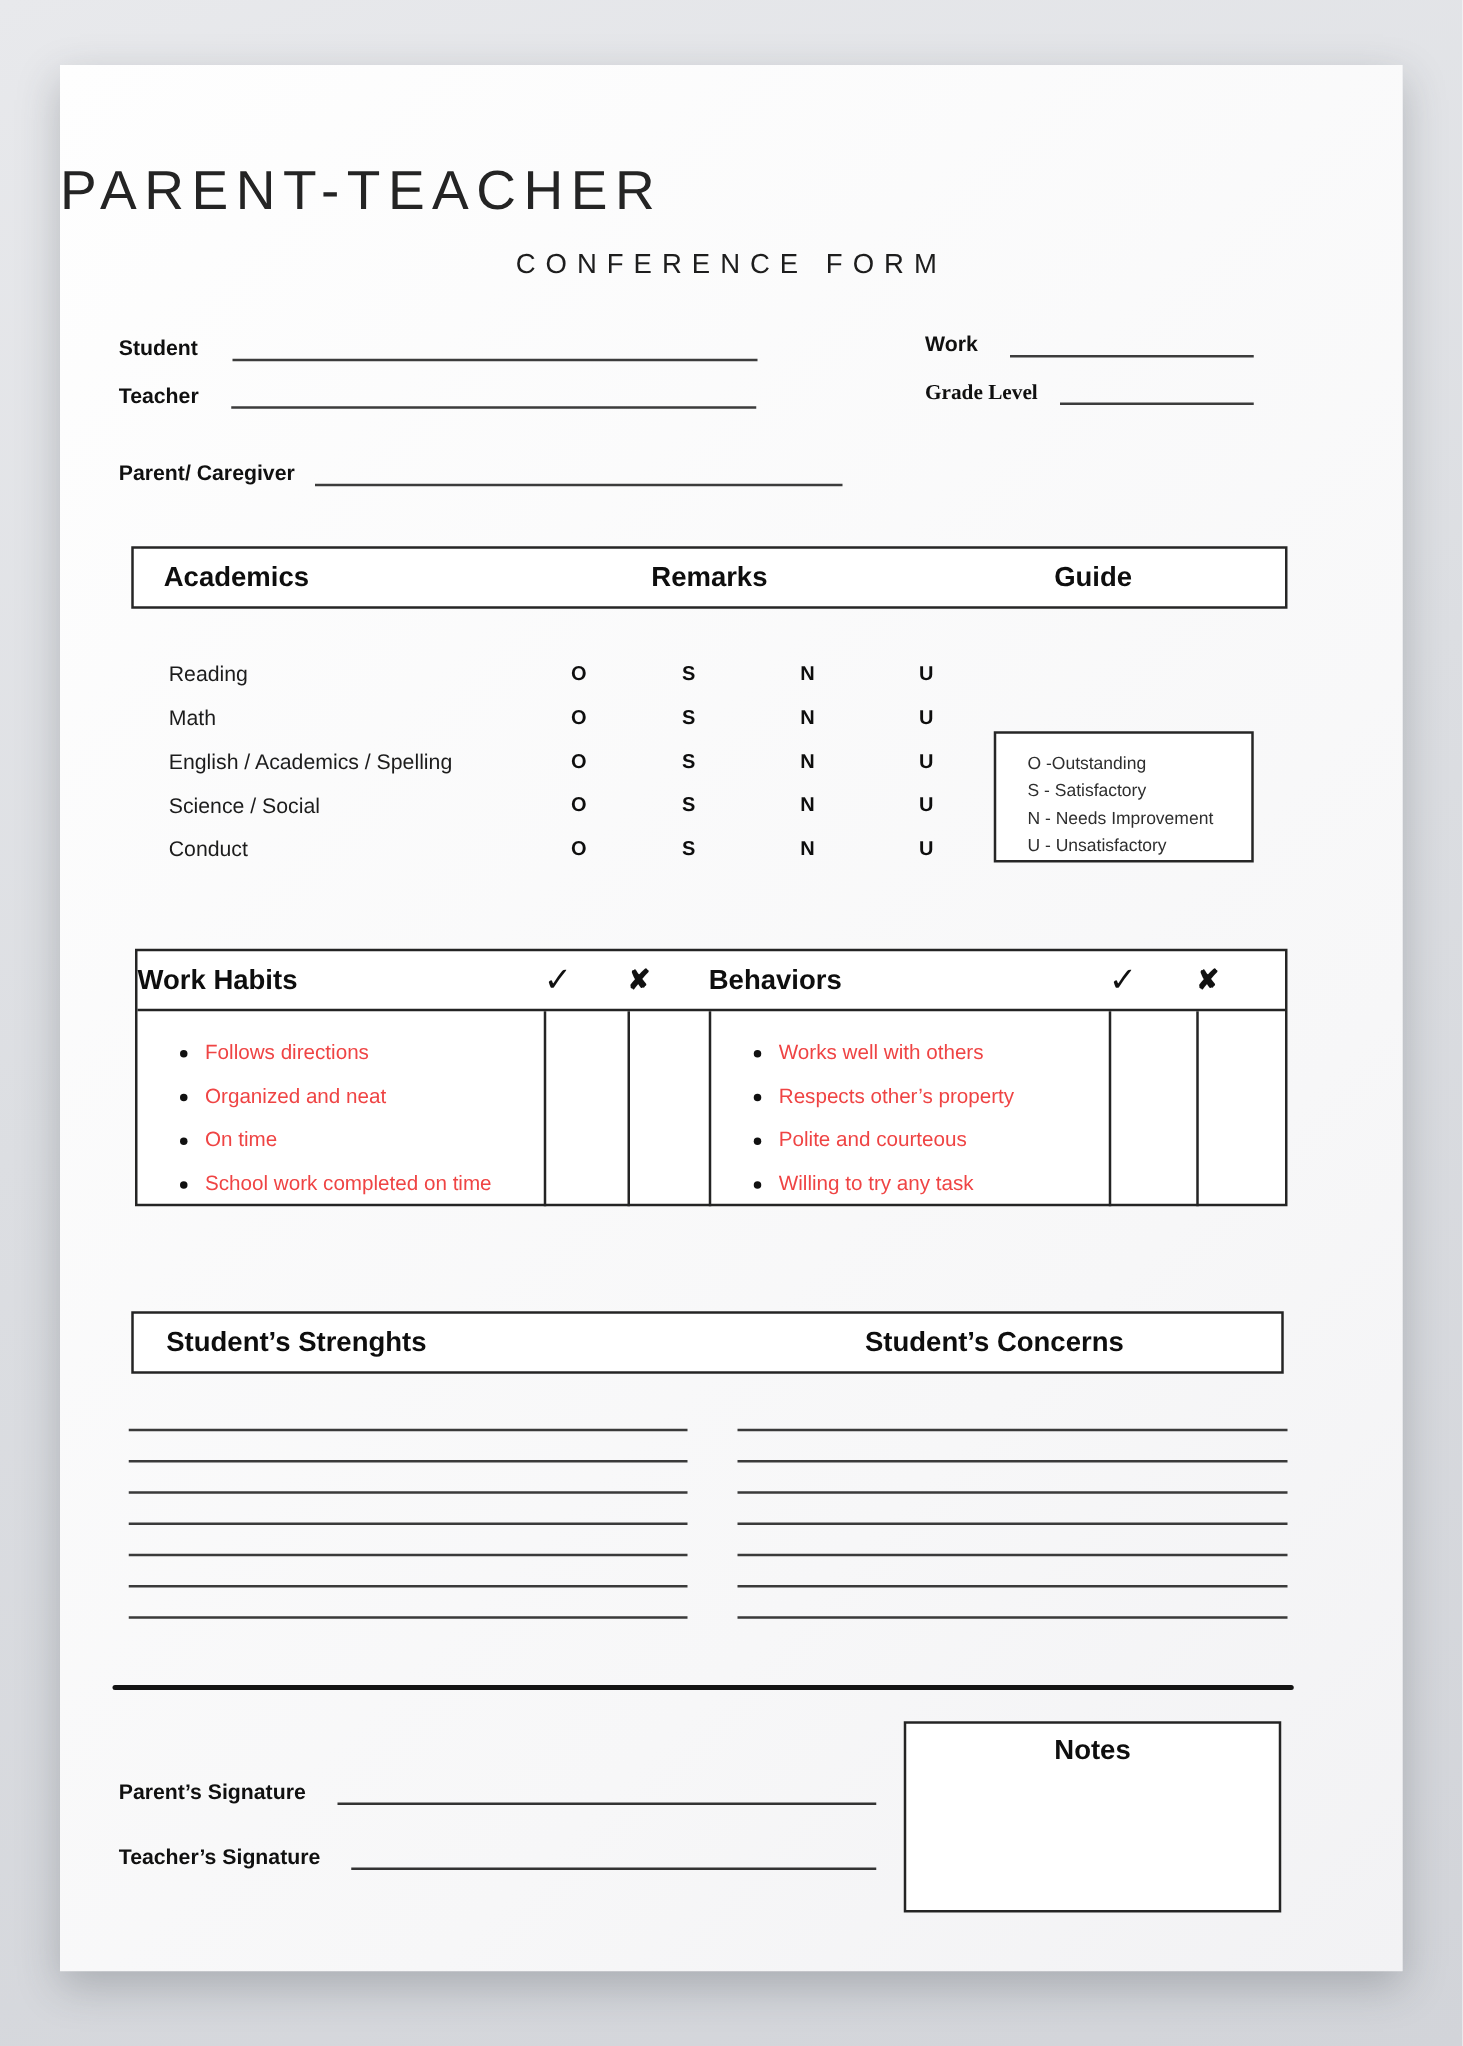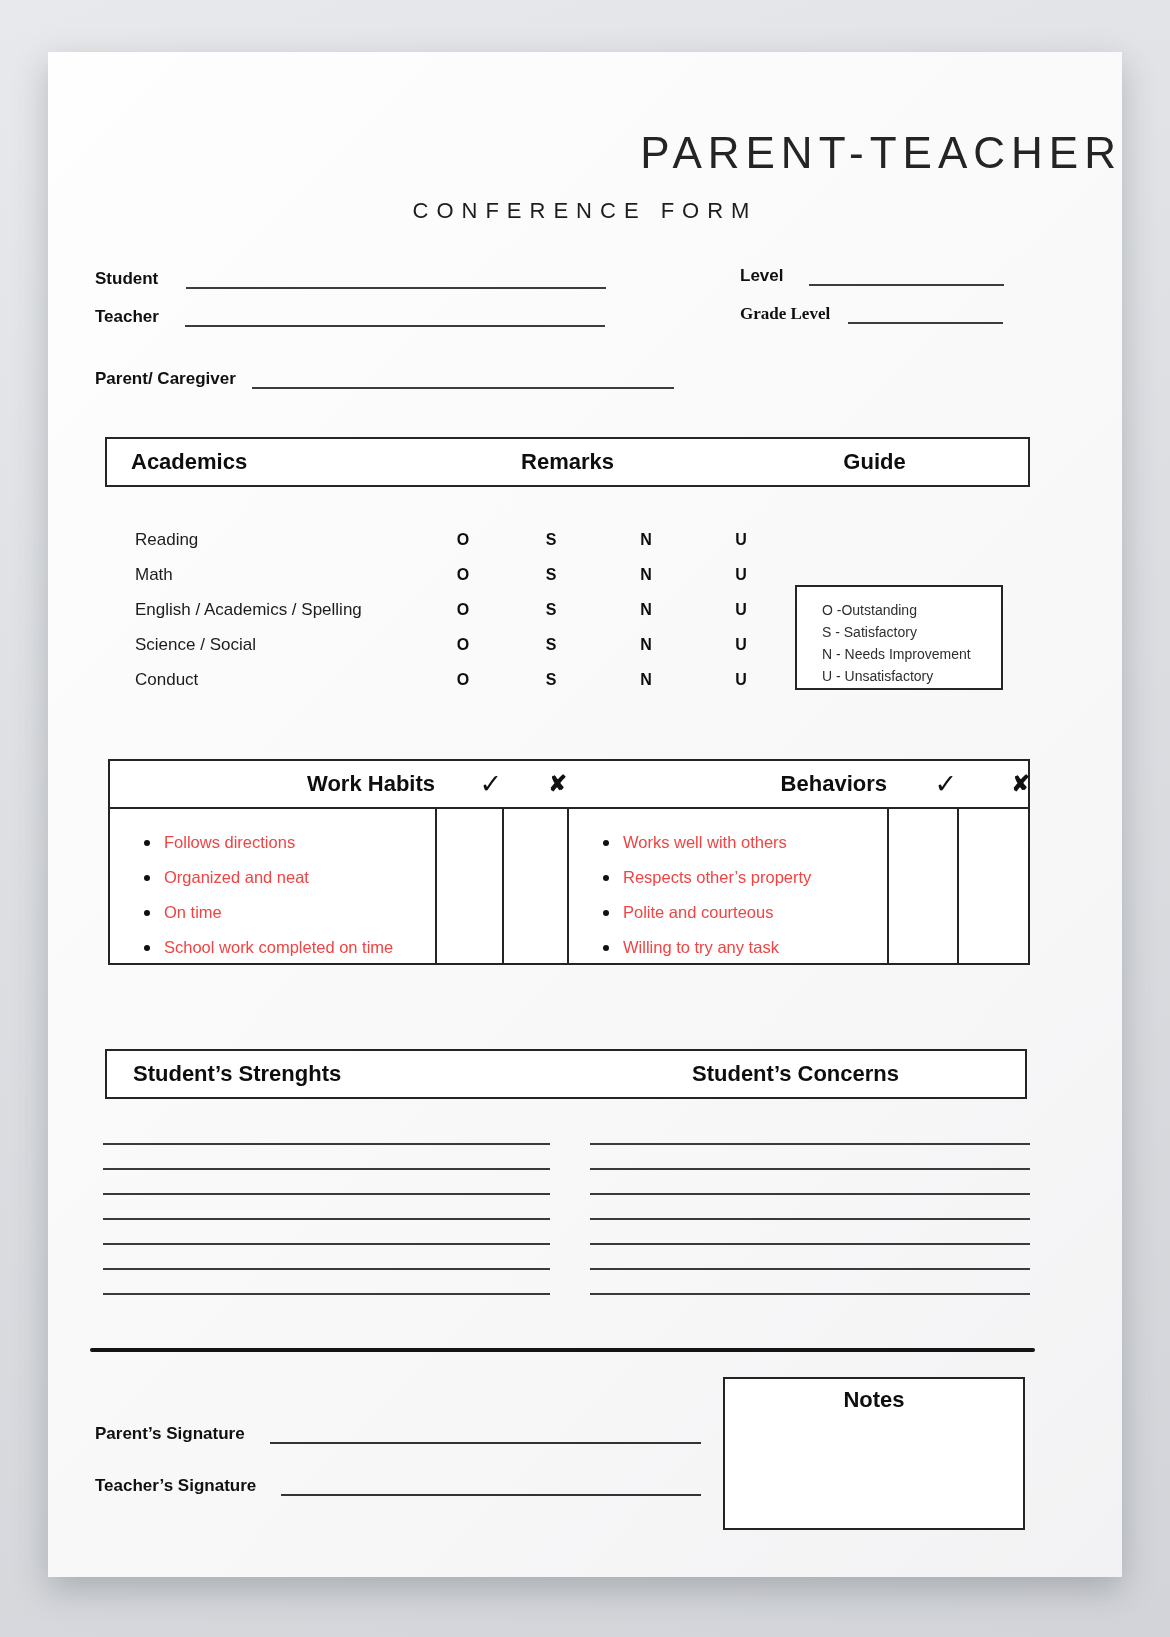--- a/index.html
+++ b/index.html
@@ -5,21 +5,21 @@
   * { margin:0; padding:0; box-sizing:border-box; }
   html,body { width:1170px; height:1637px; font-family:"Liberation Sans", sans-serif; }
   body { position:relative; overflow:hidden;
          background:linear-gradient(160deg,#e8e9ec 0%,#dcdee2 45%,#d2d4d9 100%); }
 
   .page { position:absolute; left:48px; top:52px; width:1074px; height:1525px;
           background:linear-gradient(135deg,#fefefe 0%,#f7f7f8 70%,#f2f2f4 100%);
           box-shadow:0 12px 32px rgba(55,60,70,.28); }
 
   
-  .title { position:absolute; top:76px; left:0; width:100%; text-align:right;
+  .title { position:absolute; top:76px; left:0; width:100%; text-align:left;
            font-size:44px; letter-spacing:6px; color:#242424; font-weight:500; }
   .subtitle { position:absolute; top:146px; left:0; width:100%; text-align:center;
               font-size:22px; letter-spacing:8px; color:#1d1d1d; }
 
   
   .frow { position:absolute; display:flex; align-items:flex-end; }
   .flabel { font-weight:700; font-size:17px; color:#101010; white-space:nowrap; }
   .fline { border-bottom:2px solid #3c3c3c; height:16px; }
   #row-student { left:47px; top:217px; } #row-student .fline { width:420px; margin-left:28px; }
   #row-teacher { left:47px; top:255px; } #row-teacher .fline { width:420px; margin-left:26px; }
@@ -43,21 +43,21 @@
 
   .guide-box { position:absolute; left:747px; top:533px; width:208px; height:105px;
                border:2px solid #262626; background:#fff; padding:12px 0 0 25px; }
   .guide-line { font-size:14px; color:#2e2e2e; line-height:22px; white-space:nowrap; }
 
   
   .hb-table { position:absolute; left:60px; top:707px; width:922px; height:206px;
               border:2px solid #242424; background:#fff; }
   .hb-header { display:grid; grid-template-columns:325px 67px 65px 320px 70px 73px;
                height:48px; align-items:center; border-bottom:2px solid #242424; }
-  .hb-header > div { text-align:right; }
+  .hb-header > div { text-align:left; }
   .check-glyph { font-size:27px; color:#111; line-height:1; }
   .cross-glyph { font-size:22px; font-weight:700; color:#111; line-height:1; }
   .hb-body { display:grid; grid-template-columns:325px 67px 65px 320px 70px 73px;
              height:152px; }
   .hb-body > div { border-left:2px solid #242424; }
   .hb-body > div:first-child { border-left:none; }
   .bullet-list { padding:16px 0 0 34px; }
   .bullet-item { display:flex; align-items:center; height:35px; font-size:16.5px; color:#ef4444; }
   .bullet-dot { width:6px; height:6px; border-radius:50%; background:#111; margin-right:14px; flex:0 0 auto; }
 
@@ -96,21 +96,21 @@
   </div>
   <div class="frow" id="row-teacher">
     <span class="flabel">Teacher</span>
     <span class="fline"></span>
   </div>
   <div class="frow" id="row-parent">
     <span class="flabel">Parent/ Caregiver</span>
     <span class="fline"></span>
   </div>
   <div class="frow" id="row-date">
-    <span class="flabel">Level</span>
+    <span class="flabel">Work</span>
     <span class="fline"></span>
   </div>
   <div class="frow" id="row-grade">
     <span class="flabel">Grade Level</span>
     <span class="fline"></span>
   </div>
 
   <div class="acad-header">
     <div class="sec-title c1">Academics</div>
     <div class="sec-title c2">Remarks</div>

